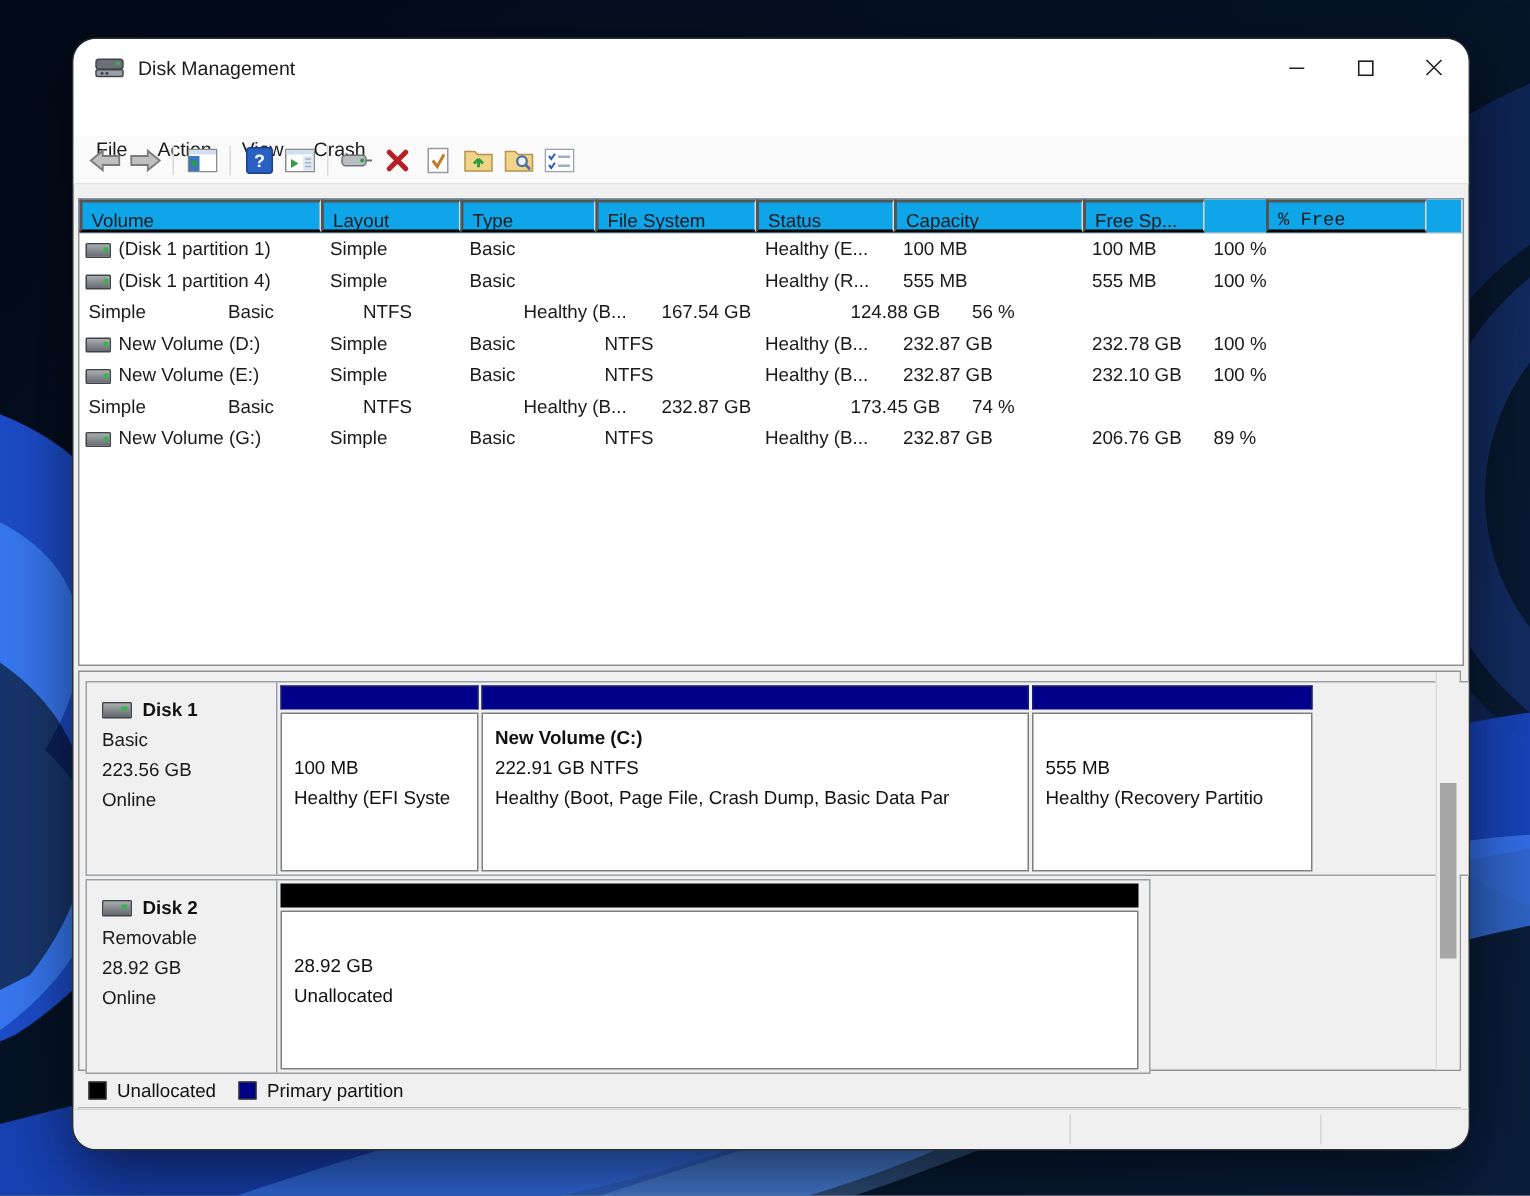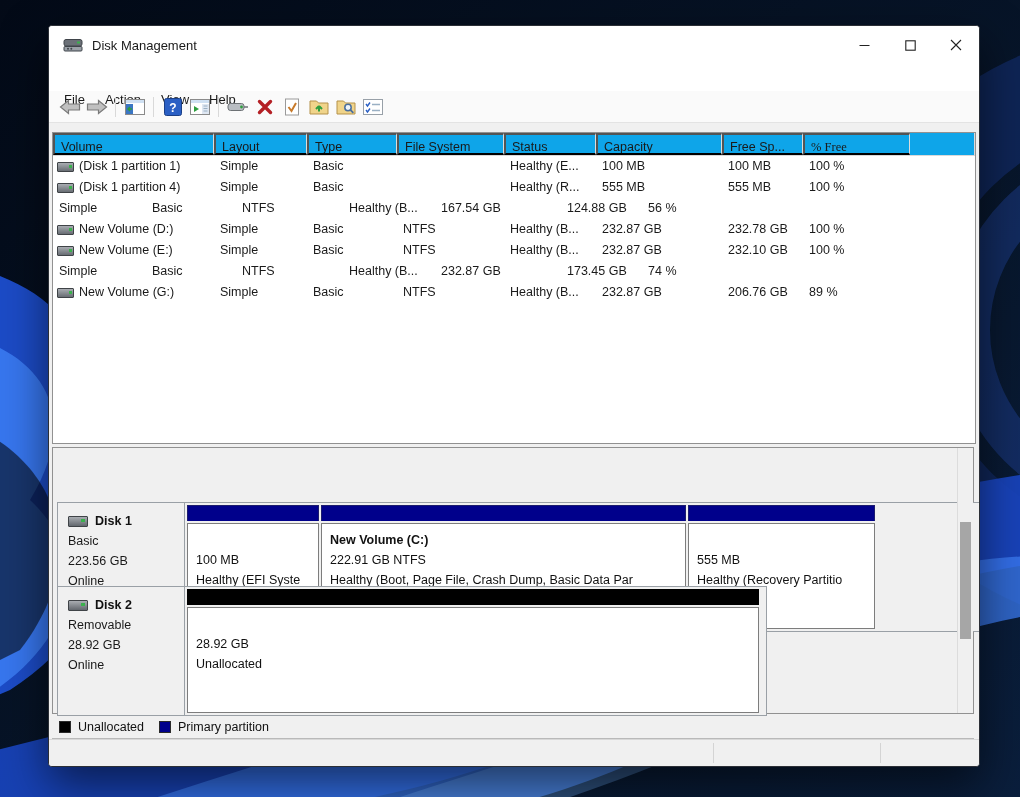--- a/index.html
+++ b/index.html
@@ -7,21 +7,21 @@
     width:1020px;height:797px;position:relative;overflow:hidden;
     background:#050e1d;
     font-family:"Liberation Sans", sans-serif;
     -webkit-font-smoothing:antialiased;
   }
   .wallpaper{position:absolute;inset:0;}
 
   
   .window{
     position:absolute;left:48px;top:25px;width:930px;height:740px;
-    background:#f0f0f0;border-radius:4px;border:1px solid #2b2f36;
+    background:#f0f0f0;border-radius:16px;border:1px solid #2b2f36;
     box-shadow:0 18px 45px rgba(0,0,0,.55);
     overflow:hidden;
   }
   .titlebar{height:38px;background:#ffffff;display:flex;align-items:center;}
   .title-icon{margin-left:14px;margin-right:9px;flex:none;display:flex;}
   .title-text{font-size:13px;color:#1a1a1a;}
   .tb-spacer{flex:1;}
   .win-ctl{width:46px;height:38px;display:flex;align-items:center;justify-content:center;background:transparent;border:none;padding:0;cursor:default;}
 
   .menubar{height:27px;background:#ffffff;display:flex;align-items:center;padding-left:5px;}
@@ -130,21 +130,21 @@
       <svg width="12" height="12" viewBox="0 0 12 12">
           <path d="M1 1 L11 11 M11 1 L1 11" stroke="#222" stroke-width="1.1"></path>
         </svg>
     </button>
   </div>
 
   <div class="menubar">
     <button class="menu-item">File</button>
     <button class="menu-item">Action</button>
     <button class="menu-item">View</button>
-    <button class="menu-item">Help</button>
+    <button class="menu-item">Crash</button>
   </div>
 
   <div class="toolbar">
     <button class="tbtn">
       <svg width="22" height="18" viewBox="0 0 22 18">
           <path d="M1.5 9 L9.5 2.5 V6 H20.5 V12 H9.5 V15.5 Z" fill="#c0c0c0" stroke="#7a7a7a" stroke-width="1.2"></path>
         </svg>
     </button>
     <button class="tbtn">
       <svg width="22" height="18" viewBox="0 0 22 18">
@@ -220,21 +220,21 @@
 
   <div class="listview">
     <div class="lv-header">
       <button class="hcell w0" style="text-align:left;background:none;font-family:inherit;">Volume</button>
       <button class="hcell w1" style="text-align:left;background:none;font-family:inherit;">Layout</button>
       <button class="hcell w2" style="text-align:left;background:none;font-family:inherit;">Type</button>
       <button class="hcell w3" style="text-align:left;background:none;font-family:inherit;">File System</button>
       <button class="hcell w4" style="text-align:left;background:none;font-family:Liberation Sans, sans-serif;">Status</button>
       <button class="hcell w5" style="text-align:left;background:none;font-family:inherit;">Capacity</button>
       <button class="hcell w6" style="text-align:left;background:none;font-family:inherit;">Free Sp...</button>
-      <button class="hcell w7" style="text-align:left;background:none;font-family:Liberation Serif, serif;">% Free</button>
+      <button class="hcell w7" style="text-align:left;background:none;font-family:Liberation Mono, monospace;margin-left:41px;">% Free</button>
       <span class="hcell w8"></span>
     </div>
 
     <div class="row">
       <span class="cell w0 vcell">
           <span class="vol-icon"></span>
           <span>(Disk 1 partition 1)</span>
         </span>
       <span class="cell w1">Simple</span>
       <span class="cell w2">Basic</span>
@@ -311,21 +311,21 @@
       <span class="cell w3">NTFS</span>
       <span class="cell w4">Healthy (B...</span>
       <span class="cell w5">232.87 GB</span>
       <span class="cell w6">206.76 GB</span>
       <span class="cell w7">89 %</span>
     </div>
   </div>
 
   <div class="diskpane">
 
-    <div class="disk-strip" style="left:4px;top:6px;width:931px;margin-top:48px;">
+    <div class="disk-strip" style="left:4px;top:6px;width:931px;">
       <div class="disk-label">
         <div class="disk-title-row">
             <span class="disk-icon"></span>
             <span>Disk 1</span>
           </div>
         <div class="disk-line">Basic</div>
         <div class="disk-line">223.56 GB</div>
         <div class="disk-line">Online</div>
       </div>
       <div class="part-area">

